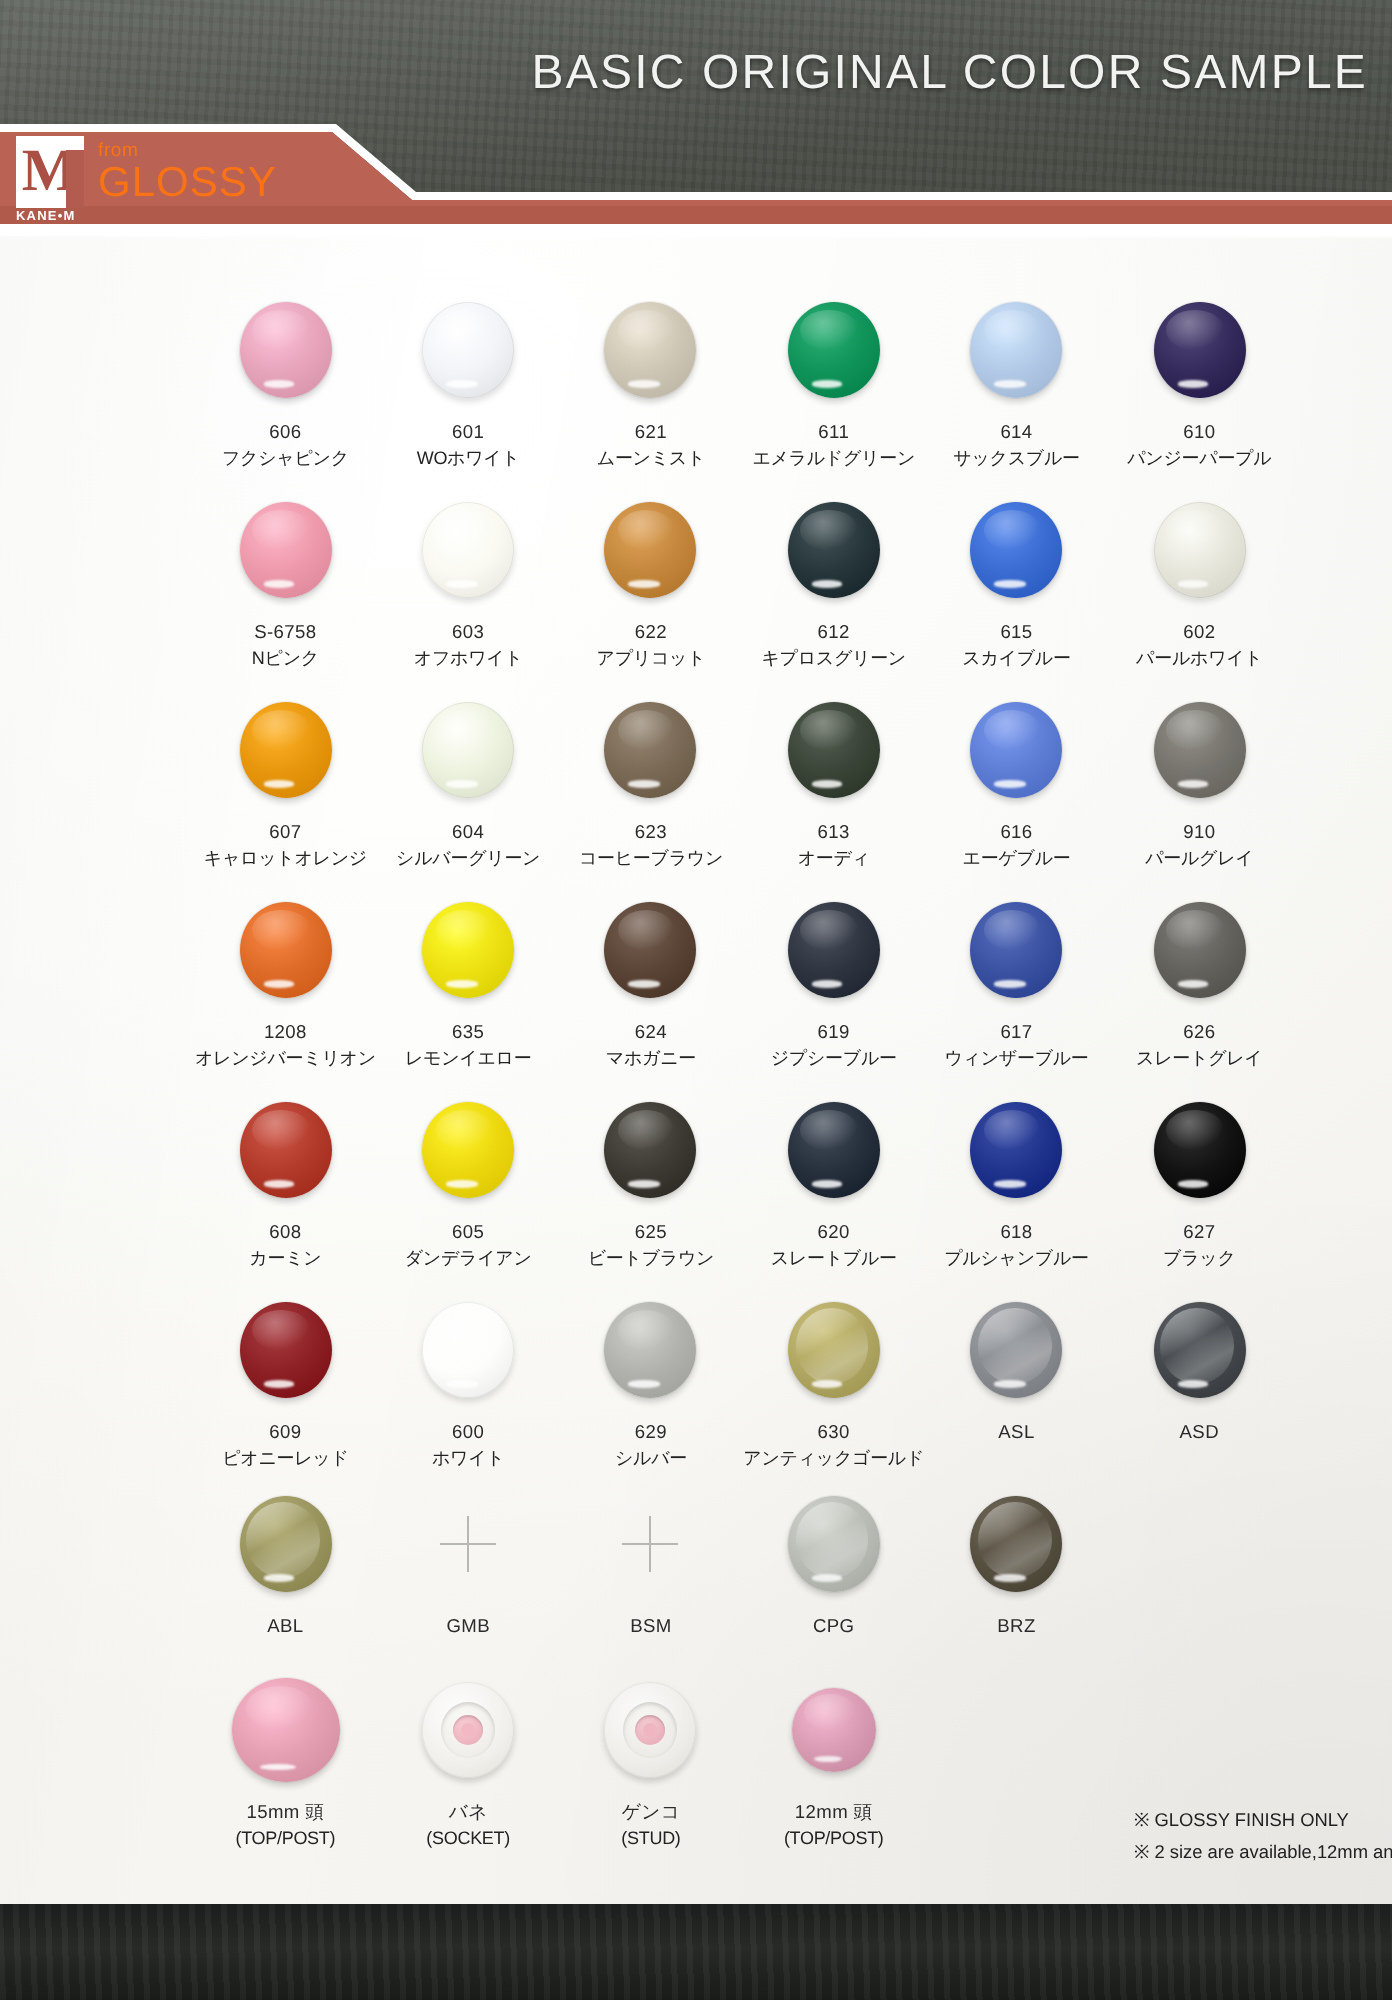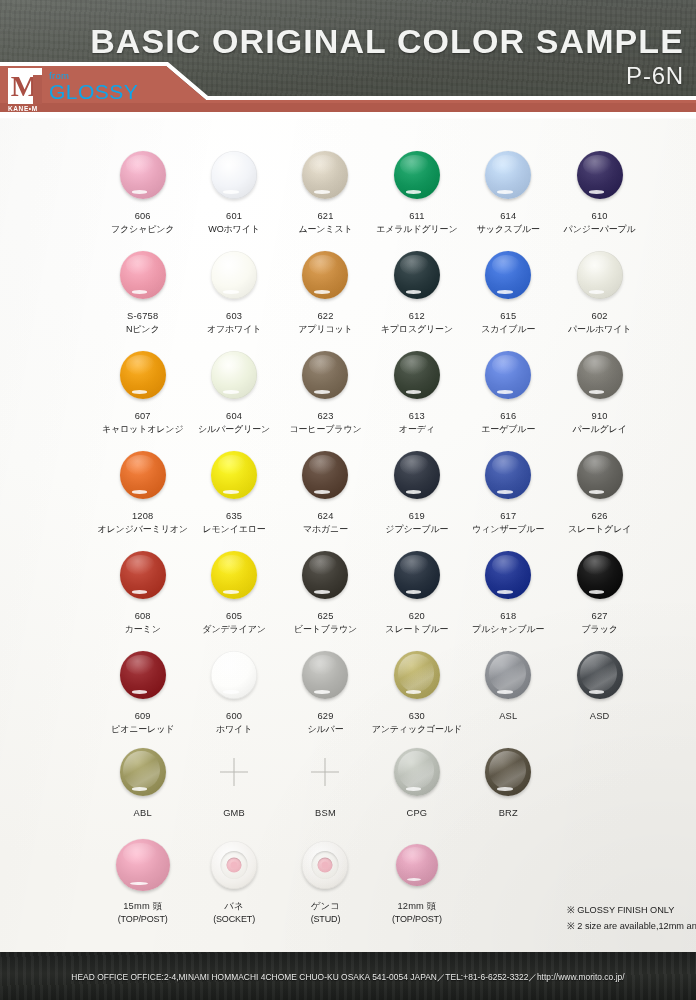--- a/index.html
+++ b/index.html
@@ -38,21 +38,21 @@
       linear-gradient(#1d1f1e, #2a2c29 45%, #1a1c1a 100%);
   }
 
   
   .title-block {
     position: absolute; right: 12px; top: 24px;
     text-align: right; color: #f2f3f1; z-index: 6;
     text-shadow: 0 1px 2px rgba(0,0,0,.45);
   }
   .title-main {
-    font-size: 34px; letter-spacing: 1.1px; font-weight: 700;
+    font-size: 24px; letter-spacing: 1.1px; font-weight: 400;
     line-height: 1.05; white-space: nowrap;
   }
   .title-sub {
     font-size: 24px; letter-spacing: .8px; line-height: 1.15; margin-top: 2px;
   }
 
   
   .banner {
     position: absolute; left: 0; top: 62px; width: 696px; height: 56px; z-index: 5;
   }
@@ -75,21 +75,21 @@
     position: absolute; right: 0; top: 0; width: 9px; height: 100%;
     background: #b25c4f;
   }
   .logo-mark .bar::before {
     content:""; position:absolute; left:0; top:0; width:100%; height:7px; background:#fff;
   }
   .logo-kanem {
     position: absolute; left: 0; top: 37px;
     font-size: 6.5px; letter-spacing: .6px; color: #fff; font-weight: 700;
   }
-  .logo-text { color: #0ea5e9; line-height: 1; padding-bottom: 2px; }
+  .logo-text { color: #f97316; line-height: 1; padding-bottom: 2px; }
   .logo-from { font-size: 9.5px; letter-spacing: .3px; }
   .logo-morito { font-size: 21px; letter-spacing: .5px; margin-top: 1px; }
 
   
   .sheet {
     position: absolute; left: 0; top: 118px; width: 696px; height: 836px;
     background:
       radial-gradient(120% 80% at 30% 10%, #ffffff 0%, #fdfdfb 45%, #f6f5f1 100%);
     box-shadow: inset 0 1px 0 rgba(255,255,255,.9);
   }
@@ -189,21 +189,20 @@
 </style>
 </head>
 <body>
 
 <div id="page">
 
   <div class="backdrop-top"></div>
 
   <div class="title-block">
     <div class="title-main">BASIC ORIGINAL COLOR SAMPLE</div>
-    <div class="title-sub">P-6N</div>
   </div>
 
   <div class="banner">
     <svg width="696" height="56" viewBox="0 0 696 56">
       <polygon points="0,0 168,0 208,34 696,34 696,38 206,38 166,4 0,4" fill="#ffffff"></polygon>
       <polygon points="0,4 166,4 206,38 696,38 696,50 0,50" fill="#b05a4c"></polygon>
       <polygon points="0,4 166,4 206,38 696,38 696,41 0,41" fill="#c2695a" opacity="0.55"></polygon>
       <rect x="0" y="50" width="696" height="6" fill="#ffffff"></rect>
     </svg>
   </div>
@@ -645,17 +644,14 @@
           </div>
           <div class="note" style="top: 68px;">
             <div>※ GLOSSY FINISH ONLY</div>
             <div>※ 2 size are available,12mm and 15mm.</div>
           </div>
         </div>
       </div>
   </div>
 
   <div class="backdrop-bottom"></div>
-  <div class="footer">
-    <div class="footer-text">HEAD OFFICE  OFFICE:2-4,MINAMI HOMMACHI 4CHOME CHUO-KU OSAKA 541-0054 JAPAN／TEL:+81-6-6252-3322／http://www.morito.co.jp/</div>
-  </div>
 
 </div>
 
 </body></html>

